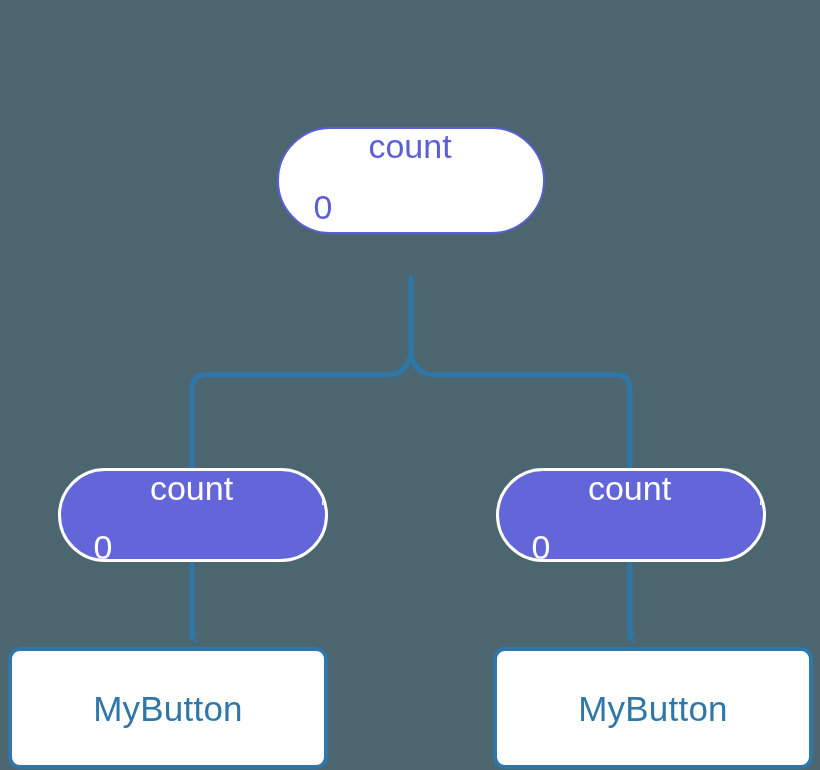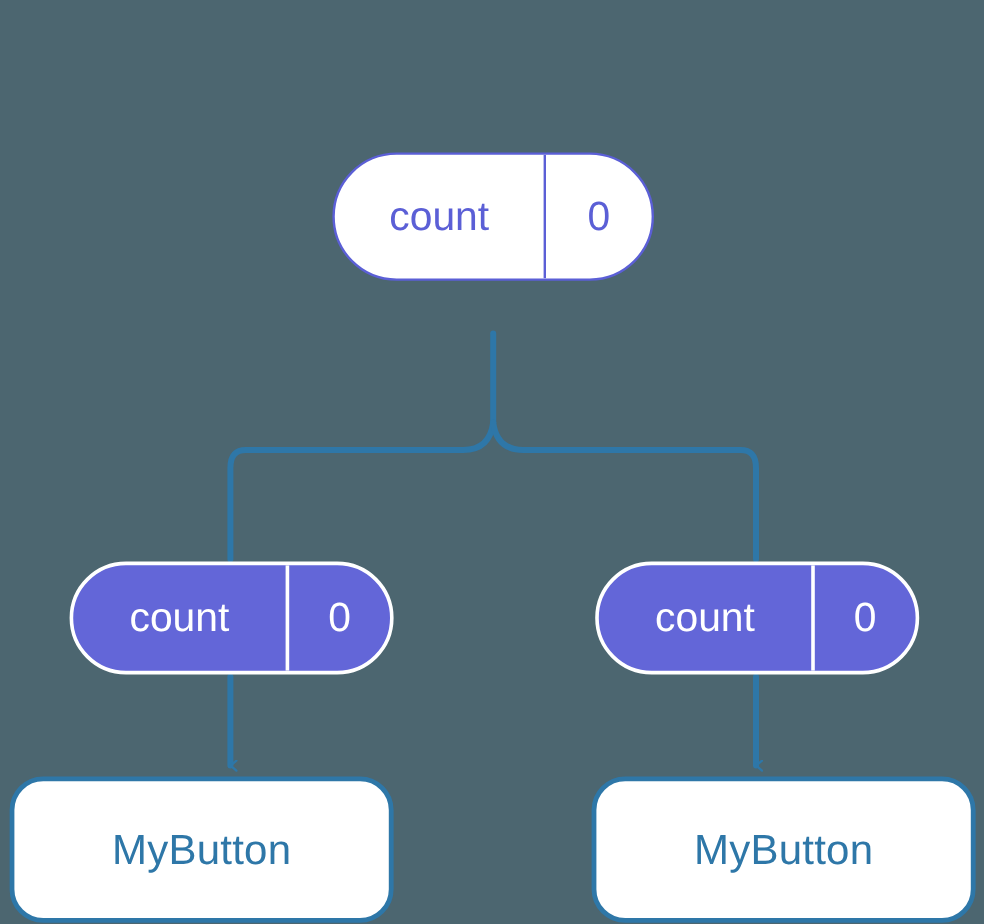--- a/index.html
+++ b/index.html
@@ -57,21 +57,21 @@
     border-radius: 18px;
   }
   #app-box .component-title {
     margin-top: 58px;
     font-size: 37px;
   }
 
   .button-box {
     height: 122px;
     align-items: center;
-    border-radius: 28px;
+    border-radius: 12px;
   }
   #button-box-left {
     left: 8px;
     top: 647px;
     width: 320px;
   }
   #button-box-right {
     left: 493px;
     top: 647px;
     width: 320px;
@@ -81,20 +81,21 @@
   }
 
   
   .state-pill {
     position: absolute;
     display: flex;
     align-items: stretch;
     box-sizing: border-box;
     border-radius: 999px;
     overflow: hidden;
+    flex-direction: column;
   }
   .pill-key, .pill-val {
     display: flex;
     align-items: center;
     justify-content: center;
     font-size: 34px;
     line-height: 1;
     white-space: nowrap;
     box-sizing: border-box;
   }

